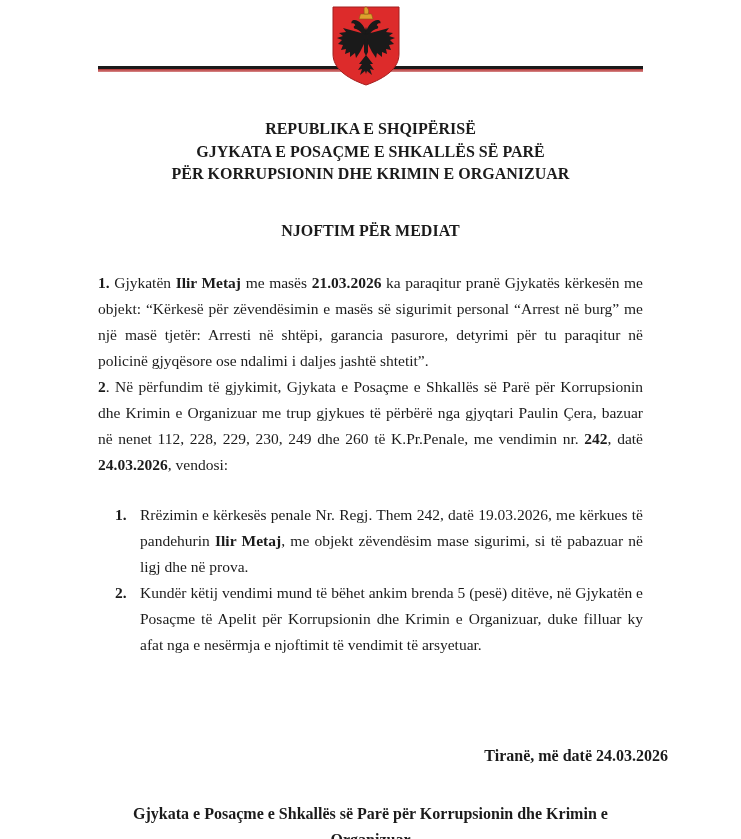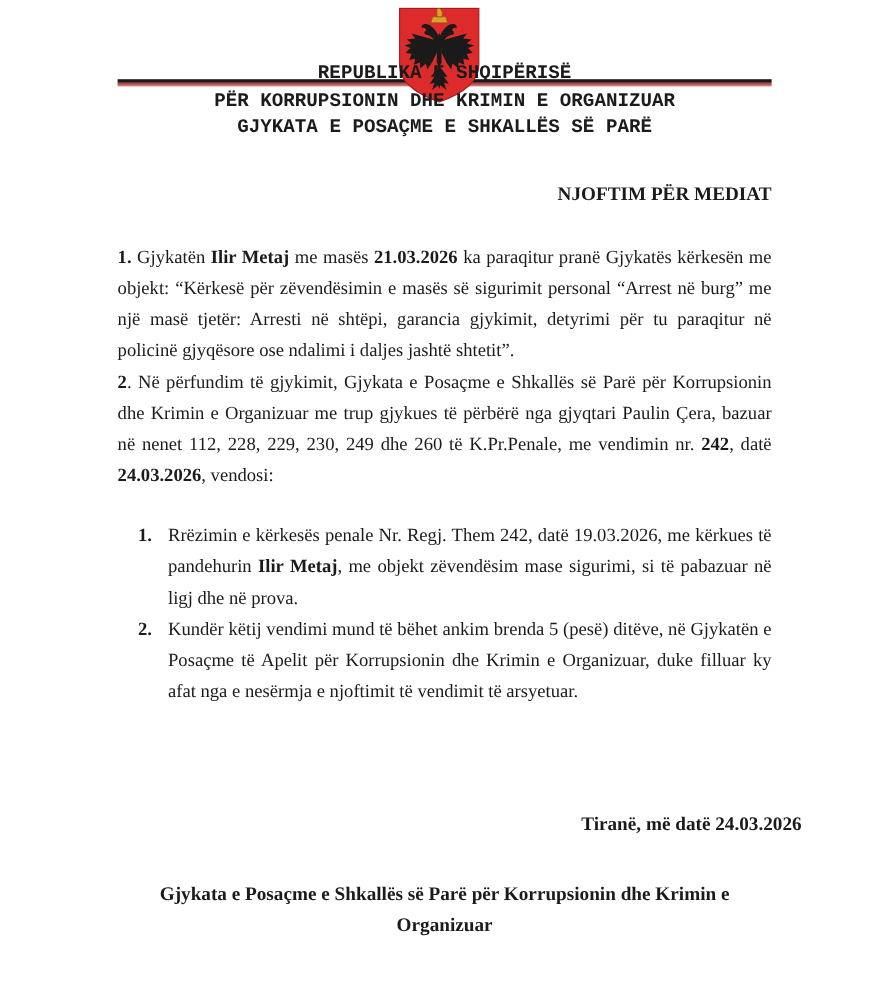--- a/index.html
+++ b/index.html
@@ -33,30 +33,29 @@
   }
 
   .content {
     position: relative;
     z-index: 3;
     padding: 0 98px;
     font-size: 15.5px;
     line-height: 26px;
   }
   .org-header {
-    padding-top: 50px;
+    padding-top: 118px;
     text-align: center;
     font-weight: bold;
     font-size: 16px;
     line-height: 22.5px;
-    font-family: Liberation Mono, monospace;
   }
   .doc-title {
     margin-top: 34px;
-    text-align: right;
+    text-align: center;
     font-weight: bold;
     font-size: 16px;
     line-height: 22px;
   }
   .para {
     text-align: justify;
     margin: 0;
   }
   .para-1 { margin-top: 28px; }
   .para-2 { margin-top: 0; }
@@ -113,27 +112,27 @@
         </g>
         <use href="#eagle-left-half" transform="translate(70 0) scale(-1 1)"></use>
       </g>
     </svg>
   </div>
 
   <div class="content">
 
     <div class="org-header">
       <div>REPUBLIKA E SHQIPËRISË</div>
+      <div>GJYKATA E POSAÇME E SHKALLËS SË PARË</div>
       <div>PËR KORRUPSIONIN DHE KRIMIN E ORGANIZUAR</div>
-      <div>GJYKATA E POSAÇME E SHKALLËS SË PARË</div>
     </div>
 
     <div class="doc-title">NJOFTIM PËR MEDIAT</div>
 
-    <p class="para para-1"><b>1.</b><span> Gjykatën </span><b>Ilir Metaj</b><span> me masës </span><b>21.03.2026</b><span> ka paraqitur pranë Gjykatës kërkesën me objekt: “Kërkesë për zëvendësimin e masës së sigurimit personal “Arrest në burg” me një masë tjetër: Arresti në shtëpi, garancia gjykimit, detyrimi për tu paraqitur në policinë gjyqësore ose ndalimi i daljes jashtë shtetit”.</span></p>
+    <p class="para para-1"><b>1.</b><span> Gjykatën </span><b>Ilir Metaj</b><span> me masës </span><b>21.03.2026</b><span> ka paraqitur pranë Gjykatës kërkesën me objekt: “Kërkesë për zëvendësimin e masës së sigurimit personal “Arrest në burg” me një masë tjetër: Arresti në shtëpi, garancia pasurore, detyrimi për tu paraqitur në policinë gjyqësore ose ndalimi i daljes jashtë shtetit”.</span></p>
 
     <p class="para para-2"><b>2</b><span>. Në përfundim të gjykimit, Gjykata e Posaçme e Shkallës së Parë për Korrupsionin dhe Krimin e Organizuar me trup gjykues të përbërë nga gjyqtari Paulin Çera, bazuar në nenet 112, 228, 229, 230, 249 dhe 260 të K.Pr.Penale, me vendimin nr. </span><b>242</b><span>, datë </span><b>24.03.2026</b><span>, vendosi:</span></p>
 
     <div class="decision-list">
       <div class="decision-item">
         <span class="num">1.</span>
         <span class="li-text"><span>Rrëzimin e kërkesës penale Nr. Regj. Them 242, datë 19.03.2026, me kërkues të pandehurin </span><b>Ilir Metaj</b><span>, me objekt zëvendësim mase sigurimi, si të pabazuar në ligj dhe në prova.</span></span>
       </div>
       <div class="decision-item">
         <span class="num">2.</span>

